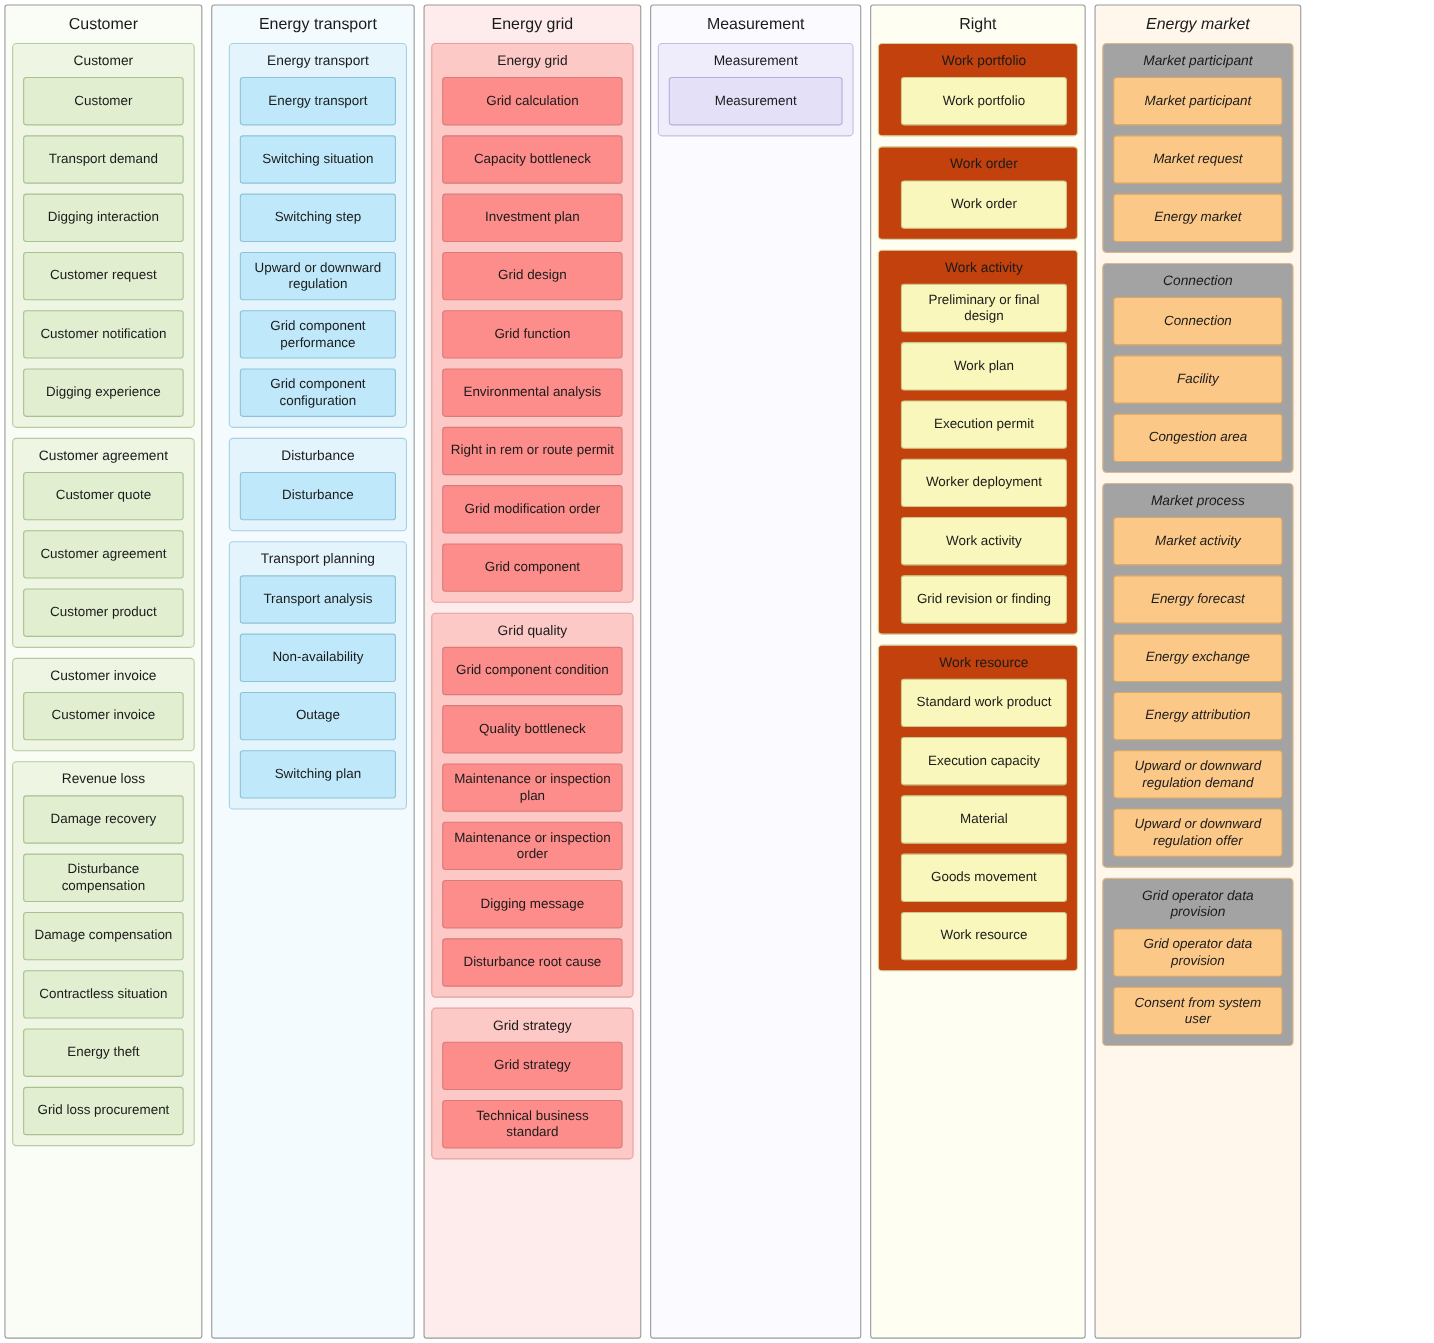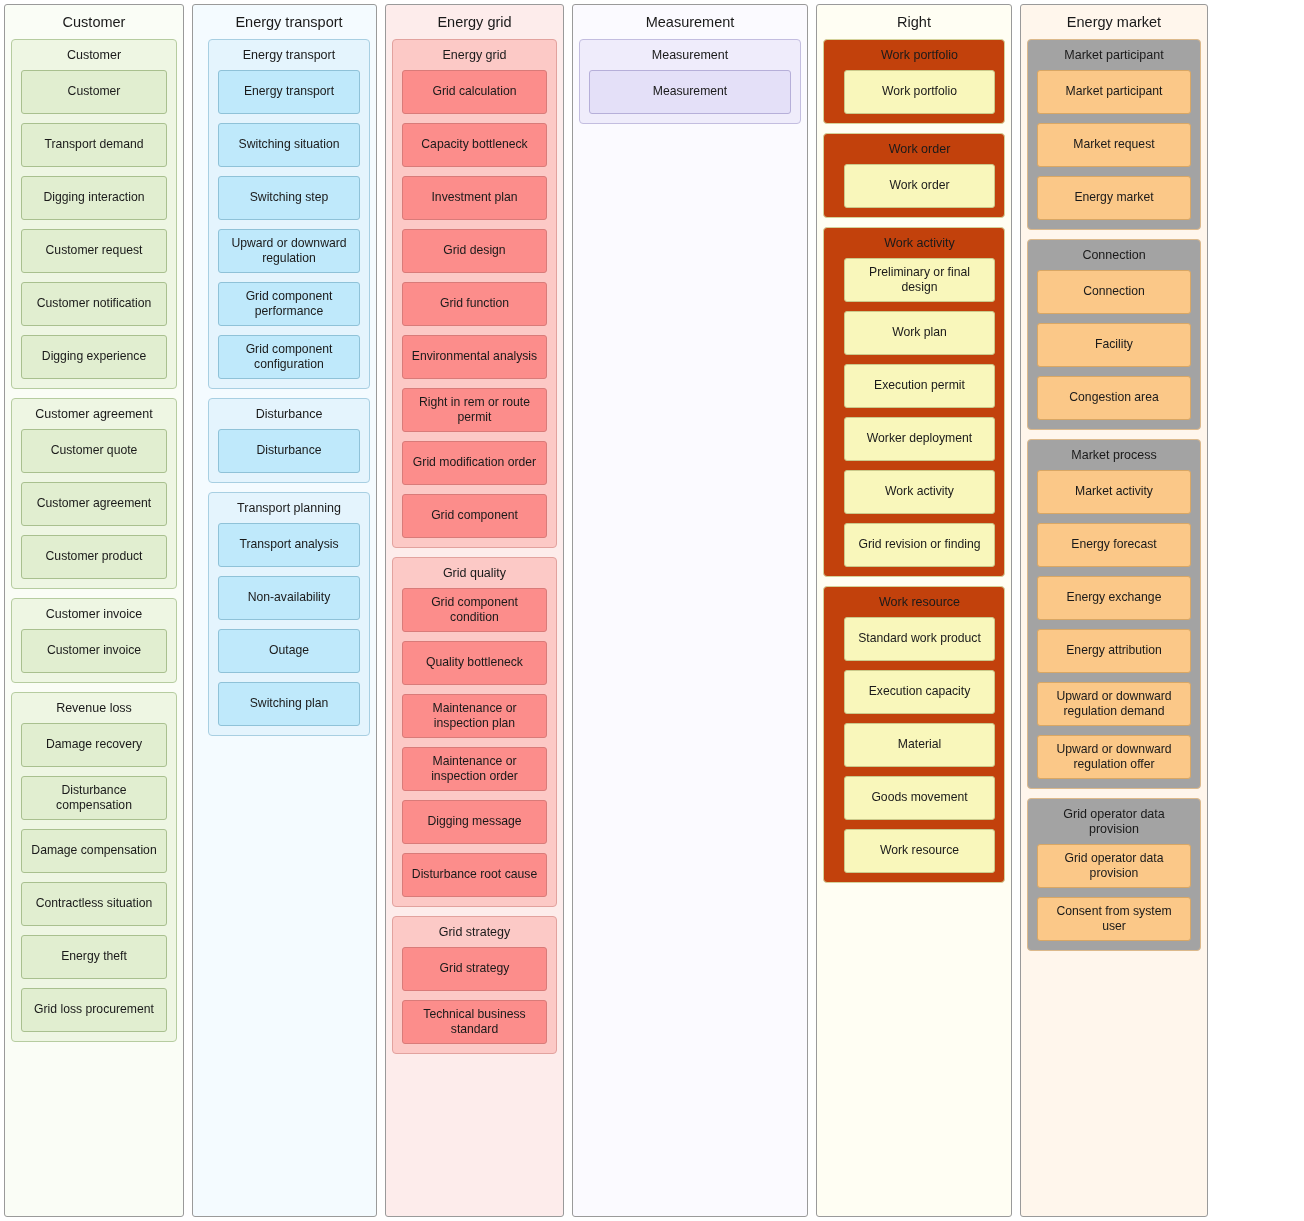--- a/index.html
+++ b/index.html
@@ -63,24 +63,24 @@
     color: #1a1a1a;
     line-height: 1.2;
     padding: 4px 6px;
     margin-bottom: 9px;
   }
   .entity:last-child { margin-bottom: 0; }
 
   
   .col-customer   { width: 180px; }
   .col-transport  { width: 185px; padding-left: 15px; }
-  .col-grid       { width: 179px; }
-  .col-measure    { width: 236px; }
+  .col-grid       { width: 198px; }
+  .col-measure    { width: 192px; }
   .col-work       { width: 196px; }
-  .col-market     { width: 188px; }
+  .col-market     { width: 188px; font-style: italic; }
 
   
   .pal-green  { background: #fafdf6; }
   .pal-green .group  { background: #eef6e3; border-color: #b6ccA0; }
   .pal-green .entity { background: #e1eed0; border-color: #a9c08f; }
 
   .pal-blue  { background: #f4fbff; }
   .pal-blue .group  { background: #e4f4fd; border-color: #a8cfe2; }
   .pal-blue .entity { background: #bfe9fb; border-color: #8fc2d8; }
 

